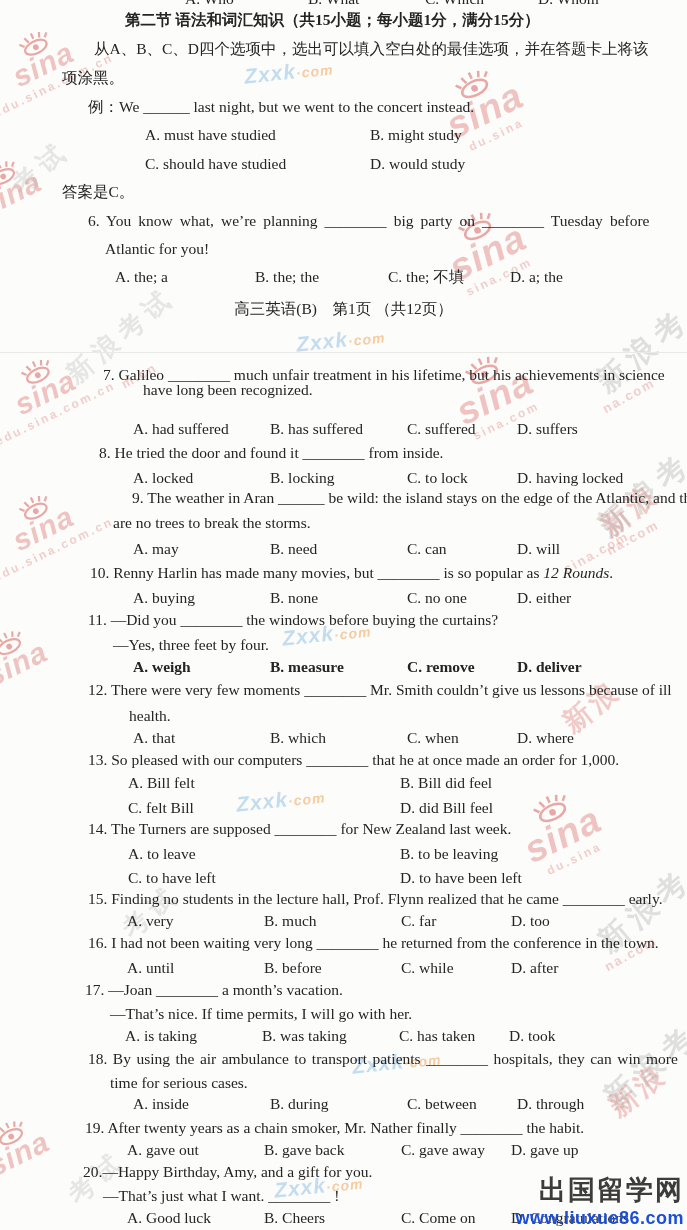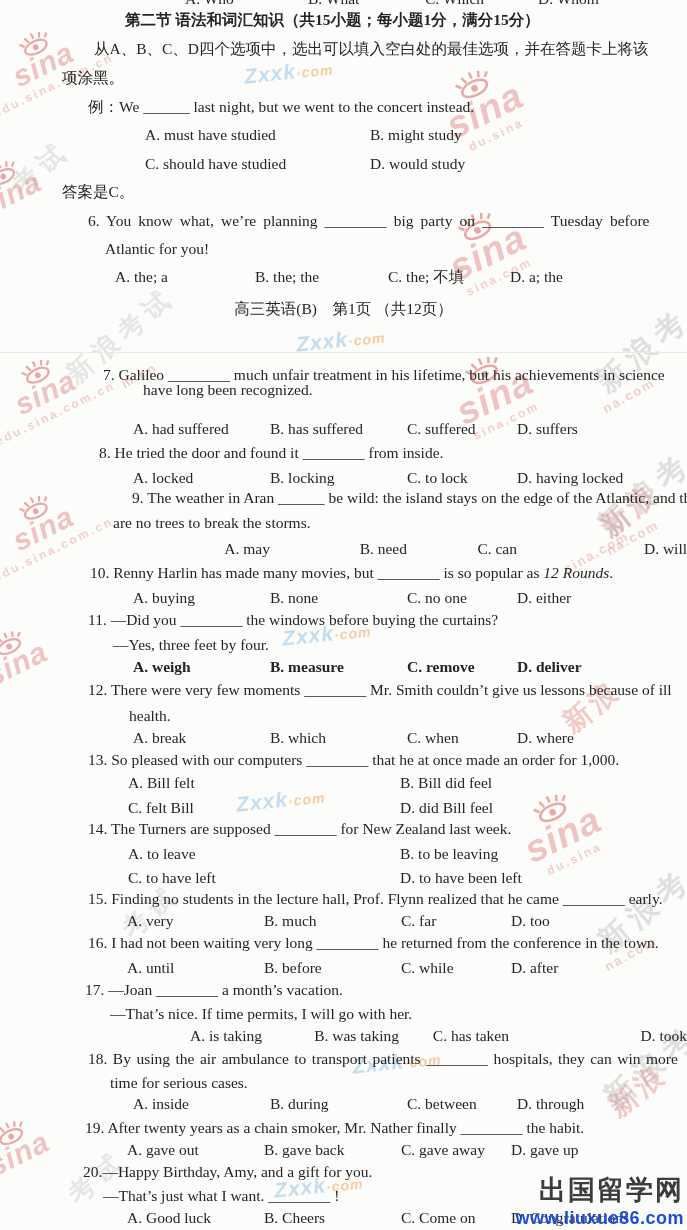--- a/index.html
+++ b/index.html
@@ -264,21 +264,21 @@
   <div class="row" style="left:99px;top:444px;">8. He tried the door and found it ________ from inside.</div>
   <div class="row opts c4" style="left:133px;top:469px;right:0;">
     <span>A. locked</span>
     <span>B. locking</span>
     <span>C. to lock</span>
     <span>D. having locked</span>
   </div>
 
   <div class="row" style="left:92px;top:489px;margin-left:40px;">9. The weather in Aran ______ be wild: the island stays on the edge of the Atlantic, and there</div>
   <div class="row" style="left:113px;top:514px;">are no trees to break the storms.</div>
-  <div class="row opts c4" style="left:133px;top:540px;right:0;text-align:right;">
+  <div class="row opts c4" style="left:133px;top:540px;right:0;">
     <span>A. may</span>
     <span>B. need</span>
     <span>C. can</span>
     <span>D. will</span>
   </div>
 
   <div class="row" style="left:90px;top:564px;"><span>10. Renny Harlin has made many movies, but ________ is so popular as </span><i>12 Rounds</i><span>.</span></div>
   <div class="row opts c4" style="left:133px;top:589px;right:0;">
     <span>A. buying</span>
     <span>B. none</span>
@@ -291,21 +291,21 @@
   <div class="row opts c4" style="left:133px;top:658px;right:0;font-weight:bold;">
     <span>A. weigh</span>
     <span>B. measure</span>
     <span>C. remove</span>
     <span>D. deliver</span>
   </div>
 
   <div class="row" style="left:88px;top:681px;">12. There were very few moments ________ Mr. Smith couldn’t give us lessons because of ill</div>
   <div class="row" style="left:129px;top:707px;">health.</div>
   <div class="row opts c4" style="left:133px;top:729px;right:0;">
-    <span>A. break</span>
+    <span>A. that</span>
     <span>B. which</span>
     <span>C. when</span>
     <span>D. where</span>
   </div>
 
   <div class="row" style="left:88px;top:751px;">13. So pleased with our computers ________ that he at once made an order for 1,000.</div>
   <div class="row opts c2" style="left:128px;top:774px;right:0;">
     <span>A. Bill felt</span>
     <span>B. Bill did feel</span>
   </div>
@@ -335,21 +335,21 @@
   <div class="row" style="left:88px;top:934px;">16. I had not been waiting very long ________ he returned from the conference in the town.</div>
   <div class="row opts c4" style="left:127px;top:959px;right:0;">
     <span>A. until</span>
     <span>B. before</span>
     <span>C. while</span>
     <span>D. after</span>
   </div>
 
   <div class="row" style="left:85px;top:981px;">17. —Joan ________ a month’s vacation.</div>
   <div class="row" style="left:110px;top:1005px;">—That’s nice. If time permits, I will go with her.</div>
-  <div class="row opts c4" style="left:125px;top:1027px;right:0;text-align:right;">
+  <div class="row opts c4" style="left:125px;top:1027px;right:0;">
     <span>A. is taking</span>
     <span>B. was taking</span>
     <span>C. has taken</span>
     <span>D. took</span>
   </div>
 
   <div class="row wide2" style="left:88px;top:1050px;">18. By using the air ambulance to transport patients ________ hospitals, they can win more</div>
   <div class="row" style="left:110px;top:1074px;">time for serious cases.</div>
   <div class="row opts c4" style="left:133px;top:1095px;right:0;">
     <span>A. inside</span>

